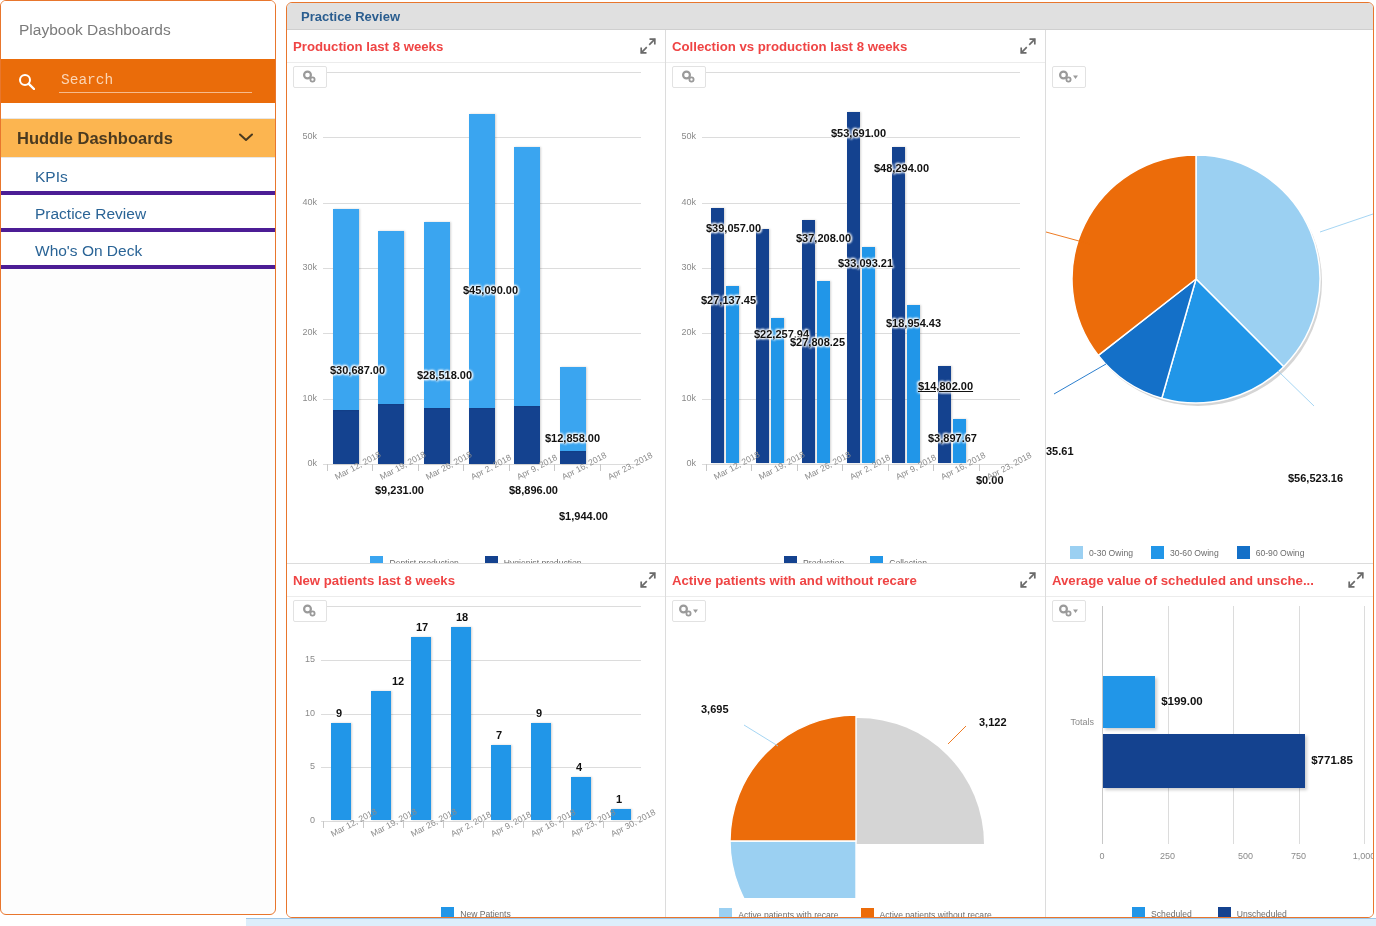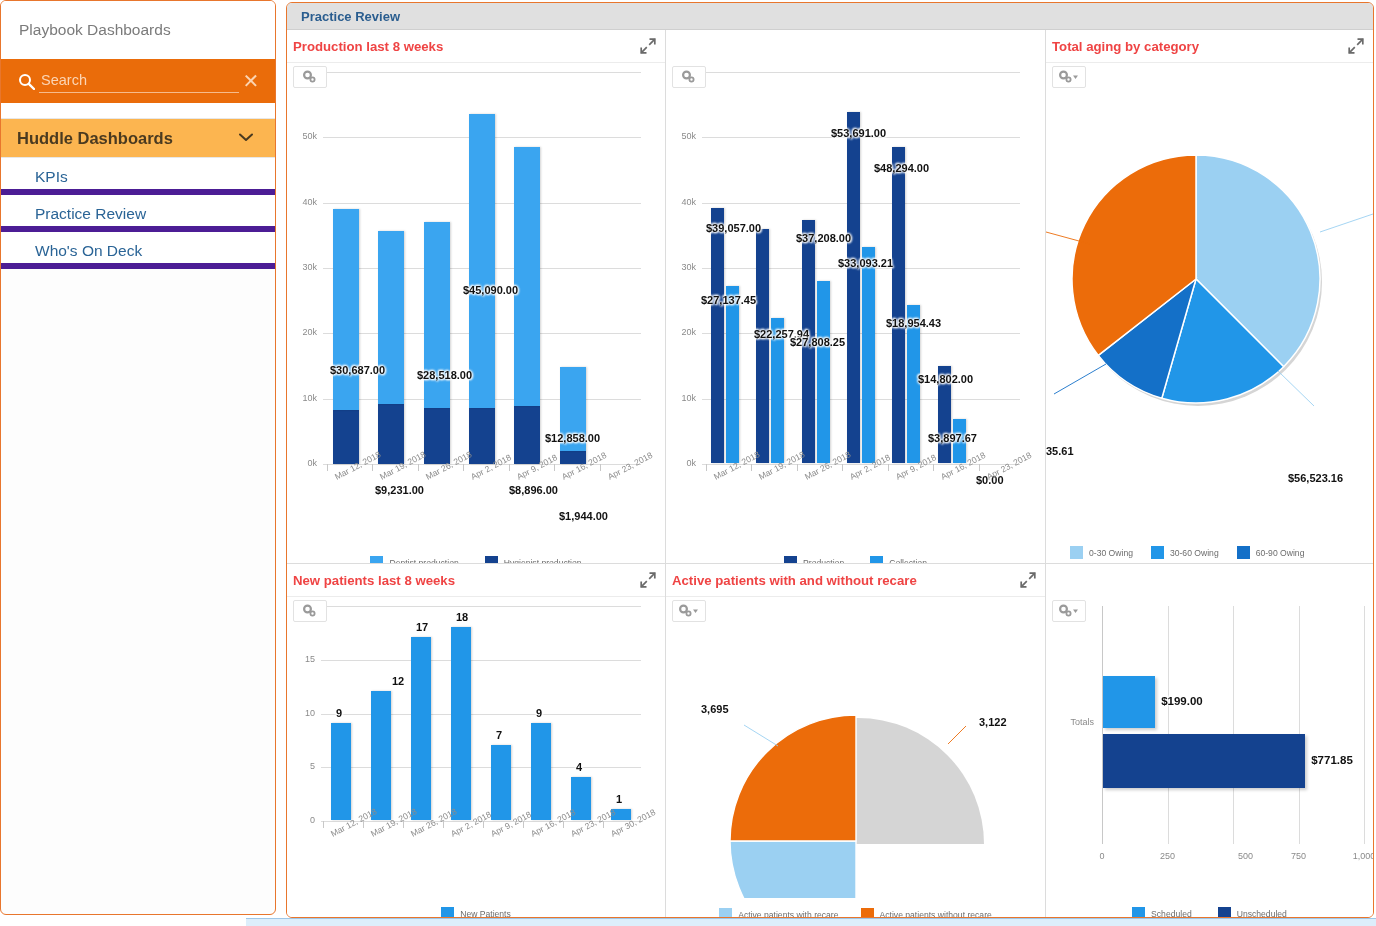--- a/index.html
+++ b/index.html
@@ -28,25 +28,25 @@
     background: #ffffff;
   }
   .sb-search {
     height: 44px; background: #ea6c0a;
     display: flex; align-items: center;
     padding: 0 12px;
   }
   .sb-search .mag { width: 26px; flex: 0 0 26px; display:flex; align-items:center; justify-content:center; }
   .sb-search .mag svg { display:block; }
   .sb-search-input {
-    flex: 1; margin: 0 0;
+    flex: 1; margin: 0 20px;
     background: transparent; border: none;
     border-bottom: 1px solid #f6bb8c;
     color: #ffffff; font-size: 14.5px;
-    font-family: Liberation Sans, sans-serif;
+    font-family: Liberation Mono, monospace;
     padding: 3px 2px 4px 2px; outline: none;
   }
   .sb-search-input::placeholder { color: #fbd5b5; opacity: 1; }
   .sb-clear {
     width: 24px; flex: 0 0 24px; text-align: center;
     color: #fbd4b2; font-size: 20px; line-height: 1; cursor: pointer;
     font-weight: 300;
   }
   .sb-gap { height: 15px; background: #ffffff; }
   .sb-group {
@@ -54,21 +54,21 @@
     background: #fcb550; padding: 0 16px;
     border-top: 1px solid #e7e7e7; border-bottom: 1px solid #e7e7e7;
   }
   .sb-group-label { flex: 1; font-size: 16.5px; font-weight: bold; color: #4a3a20; }
   .sb-chev { color: #4a3a20; font-size: 12px; padding-right: 6px; }
   .sb-item {
     height: 37px; line-height: 37px;
     padding-left: 34px;
     font-size: 15.5px; color: #2a6496;
     background: #ffffff;
-    border-bottom: 6px solid #4c1d95;
+    border-bottom: 4px solid #4c1d95;
     cursor: pointer;
   }
 
   
   .main {
     position: absolute; left: 286px; top: 2px;
     width: 1088px; height: 916px;
     border: 1px solid #e8762d;
     border-radius: 6px;
     background: #fcfcfc;
@@ -261,20 +261,31 @@
               </div>
               <div class="lg-item">
                 <span class="lg-swatch" style="background: rgb(20, 66, 143);"></span>
                 <span class="lg-text">Hygienist production</span>
               </div>
             </div>
           </div>
       </div>
 
       <div class="card">
+        <div class="card-head">
+          <span class="card-title">Collection vs production last 8 weeks</span>
+          <span class="expand-ico">
+            <svg width="18" height="18" viewBox="0 0 18 18">
+              <path d="M10.5 2.2 L15.8 2.2 L15.8 7.5" fill="none" stroke="#6a6a6a" stroke-width="1.7"></path>
+              <path d="M15.8 2.2 L10.2 7.8" stroke="#6a6a6a" stroke-width="1.7"></path>
+              <path d="M7.5 15.8 L2.2 15.8 L2.2 10.5" fill="none" stroke="#6a6a6a" stroke-width="1.7"></path>
+              <path d="M2.2 15.8 L7.8 10.2" stroke="#6a6a6a" stroke-width="1.7"></path>
+            </svg>
+          </span>
+        </div>
         <div class="gear-box">
           <svg width="16" height="14" viewBox="0 0 16 14">
             <circle cx="5.5" cy="5" r="3.4" fill="none" stroke="#9a9a9a" stroke-width="2.2"></circle>
             <circle cx="10.5" cy="9.5" r="2.1" fill="none" stroke="#9a9a9a" stroke-width="1.8"></circle>
           </svg>
         </div>
         <div class="plot" id="c2">
             <div class="gridline" style="left: 36px; top: 400px; width: 318px;"></div>
             <div class="axis-lbl" style="left: 0px; top: 394px; width: 30px;">0k</div>
             <div class="gridline" style="left: 36px; top: 334.667px; width: 318px;"></div>
@@ -303,21 +314,21 @@
             <div class="bar" style="left: 286.857px; bottom: 100px; width: 13px; height: 43.9079px; background: rgb(33, 150, 232);"></div>
             <div class="dlabel" style="left: 40px; top: 158px;">$39,057.00</div>
             <div class="dlabel" style="left: 35px; top: 230px;">$27,137.45</div>
             <div class="dlabel" style="left: 88px; top: 264px;">$22,257.94</div>
             <div class="dlabel" style="left: 130px; top: 168px;">$37,208.00</div>
             <div class="dlabel" style="left: 124px; top: 228px; margin-top: 44px;">$27,808.25</div>
             <div class="dlabel" style="left: 165px; top: 63px;">$53,691.00</div>
             <div class="dlabel" style="left: 172px; top: 193px;">$33,093.21</div>
             <div class="dlabel" style="left: 208px; top: 98px;">$48,294.00</div>
             <div class="dlabel" style="left: 220px; top: 253px;">$18,954.43</div>
-            <div class="dlabel" style="left: 252px; top: 309px;">$14,802.00</div>
+            <div class="dlabel" style="left: 252px; top: 316px; text-decoration: underline;">$14,802.00</div>
             <div class="dlabel" style="left: 262px; top: 368px;">$3,897.67</div>
             <div class="dlabel" style="left: 310px; top: 410px;">$0.00</div>
             <div class="tickmark" style="left: 40px; top: 400px; height: 7px;"></div>
             <div class="xtick" style="left: 46px; top: 409px;">Mar 12, 2018</div>
             <div class="tickmark" style="left: 85.4286px; top: 400px; height: 7px;"></div>
             <div class="xtick" style="left: 91.4286px; top: 409px;">Mar 19, 2018</div>
             <div class="tickmark" style="left: 130.857px; top: 400px; height: 7px;"></div>
             <div class="xtick" style="left: 136.857px; top: 409px;">Mar 26, 2018</div>
             <div class="tickmark" style="left: 176.286px; top: 400px; height: 7px;"></div>
             <div class="xtick" style="left: 182.286px; top: 409px;">Apr 2, 2018</div>
@@ -334,31 +345,20 @@
               </div>
               <div class="lg-item">
                 <span class="lg-swatch" style="background: rgb(33, 150, 232);"></span>
                 <span class="lg-text">Collection</span>
               </div>
             </div>
           </div>
       </div>
 
       <div class="card">
-        <div class="card-head">
-          <span class="card-title">Total aging by category</span>
-          <span class="expand-ico">
-            <svg width="18" height="18" viewBox="0 0 18 18">
-              <path d="M10.5 2.2 L15.8 2.2 L15.8 7.5" fill="none" stroke="#6a6a6a" stroke-width="1.7"></path>
-              <path d="M15.8 2.2 L10.2 7.8" stroke="#6a6a6a" stroke-width="1.7"></path>
-              <path d="M7.5 15.8 L2.2 15.8 L2.2 10.5" fill="none" stroke="#6a6a6a" stroke-width="1.7"></path>
-              <path d="M2.2 15.8 L7.8 10.2" stroke="#6a6a6a" stroke-width="1.7"></path>
-            </svg>
-          </span>
-        </div>
         <div class="gear-box">
           <svg width="22" height="14" viewBox="0 0 22 14">
             <circle cx="5.5" cy="5" r="3.4" fill="none" stroke="#9a9a9a" stroke-width="2.2"></circle>
             <circle cx="10.5" cy="9.5" r="2.1" fill="none" stroke="#9a9a9a" stroke-width="1.8"></circle>
             <polygon points="15,5.5 20,5.5 17.5,9" fill="#9a9a9a"></polygon>
           </svg>
         </div>
         <div class="plot" id="c3">
             <svg width="327" height="420" style="position: absolute; left: 0px; top: 0px;">
               <circle cx="152" cy="218" r="124" fill="#d5d5d5"></circle>
@@ -496,20 +496,31 @@
               </div>
               <div class="lg-item">
                 <span class="lg-swatch" style="background: rgb(236, 108, 10);"></span>
                 <span class="lg-text">Active patients without recare</span>
               </div>
             </div>
           </div>
       </div>
 
       <div class="card">
+        <div class="card-head">
+          <span class="card-title">Average value of scheduled and unsche...</span>
+          <span class="expand-ico">
+            <svg width="18" height="18" viewBox="0 0 18 18">
+              <path d="M10.5 2.2 L15.8 2.2 L15.8 7.5" fill="none" stroke="#6a6a6a" stroke-width="1.7"></path>
+              <path d="M15.8 2.2 L10.2 7.8" stroke="#6a6a6a" stroke-width="1.7"></path>
+              <path d="M7.5 15.8 L2.2 15.8 L2.2 10.5" fill="none" stroke="#6a6a6a" stroke-width="1.7"></path>
+              <path d="M2.2 15.8 L7.8 10.2" stroke="#6a6a6a" stroke-width="1.7"></path>
+            </svg>
+          </span>
+        </div>
         <div class="gear-box">
           <svg width="22" height="14" viewBox="0 0 22 14">
             <circle cx="5.5" cy="5" r="3.4" fill="none" stroke="#9a9a9a" stroke-width="2.2"></circle>
             <circle cx="10.5" cy="9.5" r="2.1" fill="none" stroke="#9a9a9a" stroke-width="1.8"></circle>
             <polygon points="15,5.5 20,5.5 17.5,9" fill="#9a9a9a"></polygon>
           </svg>
         </div>
         <div class="plot" id="c6">
             <div class="axis-line" style="left: 56px; top: 8px; width: 1px; height: 238px;"></div>
             <div class="axis-lbl" style="left: 36px; top: 253px; width: 40px; text-align: center;">0</div>

